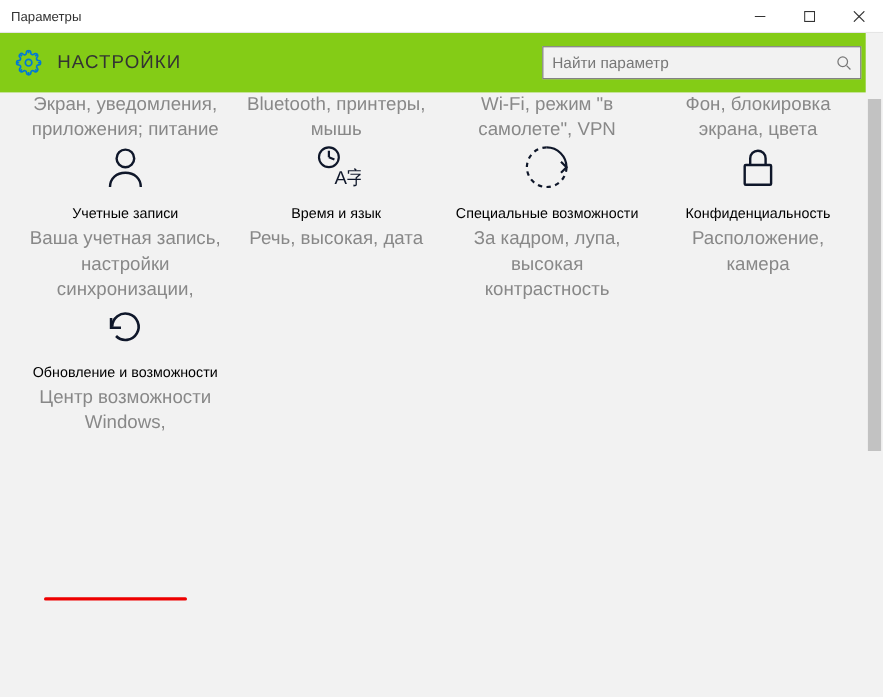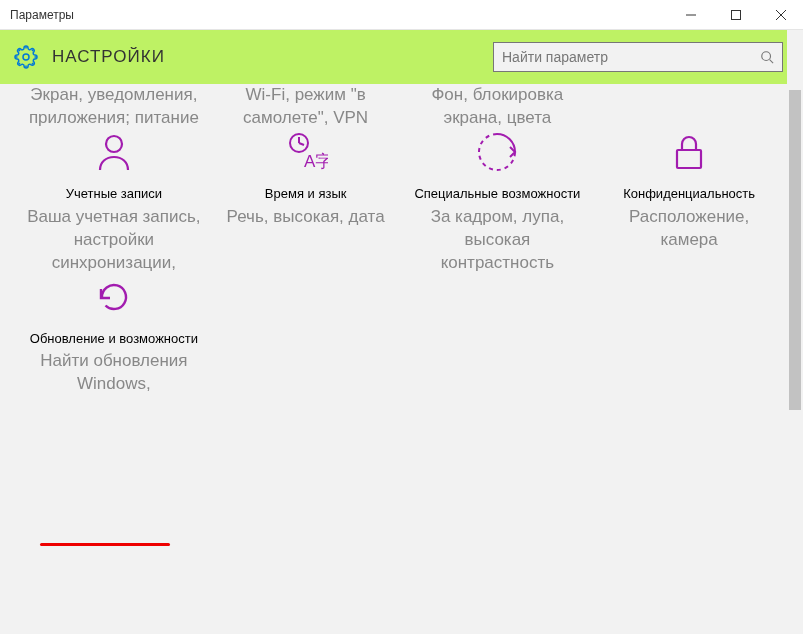--- a/index.html
+++ b/index.html
@@ -32,21 +32,21 @@
       justify-content: center;
       font-size: 14px;
       font-family: 'Segoe UI', sans-serif;
       cursor: default;
     }
     .titlebar-btn svg { display: block; }
     .header {
       display: flex;
       align-items: center;
       padding: 12px 20px 12px 14px;
-      background: #bef264;
+      background: #84cc16;
     }
     .gear-icon {
       width: 24px;
       height: 24px;
       margin-right: 14px;
       color: #0078d7;
     }
     .page-title {
       font-size: 17px;
       font-weight: 400;
@@ -90,21 +90,21 @@
     .row1 .tile { margin-top: 0; }
     .tile {
       text-align: center;
       padding: 0 4px;
       cursor: default;
     }
     .tile-icon {
       width: 44px;
       height: 44px;
       margin: 0 auto 12px;
-      color: #a21caf;
+      color: #0f172a;
       display: flex;
       align-items: center;
       justify-content: center;
     }
     .tile-title {
       font-size: 13px;
       color: #000;
       margin-bottom: 3px;
       line-height: 1.3;
       font-weight: 400;
@@ -185,20 +185,23 @@
     </span>
   </div>
 </div>
 
 <div class="content">
   <div class="tiles partial-row row1">
     <div class="tile">
       <div class="tile-desc">Экран, уведомления, приложения; питание</div>
     </div>
     <div class="tile">
+      <div class="tile-desc">Bluetooth, принтеры, мышь</div>
+    </div>
+    <div class="tile">
       <div class="tile-desc">Wi-Fi, режим "в самолете", VPN</div>
     </div>
     <div class="tile">
       <div class="tile-desc">Фон, блокировка экрана, цвета</div>
     </div>
   </div>
 
   <div class="tiles row2">
     <div class="tile">
       <div class="tile-icon">
@@ -247,21 +250,21 @@
 
   <div class="tiles row3">
     <div class="tile">
       <div class="tile-icon">
         <svg viewBox="0 0 44 44" width="44" height="44" fill="none" stroke="currentColor" stroke-width="2.4">
           <path d="M10 22a12 12 0 1 1 3.5 8.5"></path>
           <polyline points="9,14 9,23 18,23"></polyline>
         </svg>
       </div>
       <div class="tile-title">Обновление и возможности</div>
-      <div class="tile-desc">Найти обновления Windows,</div>
+      <div class="tile-desc">Центр возможности Windows,</div>
     </div>
   </div>
 
   <div class="underline"></div>
 </div>
 
 <div class="scrollbar-track">
   <div class="scrollbar-thumb"></div>
 </div>
 

